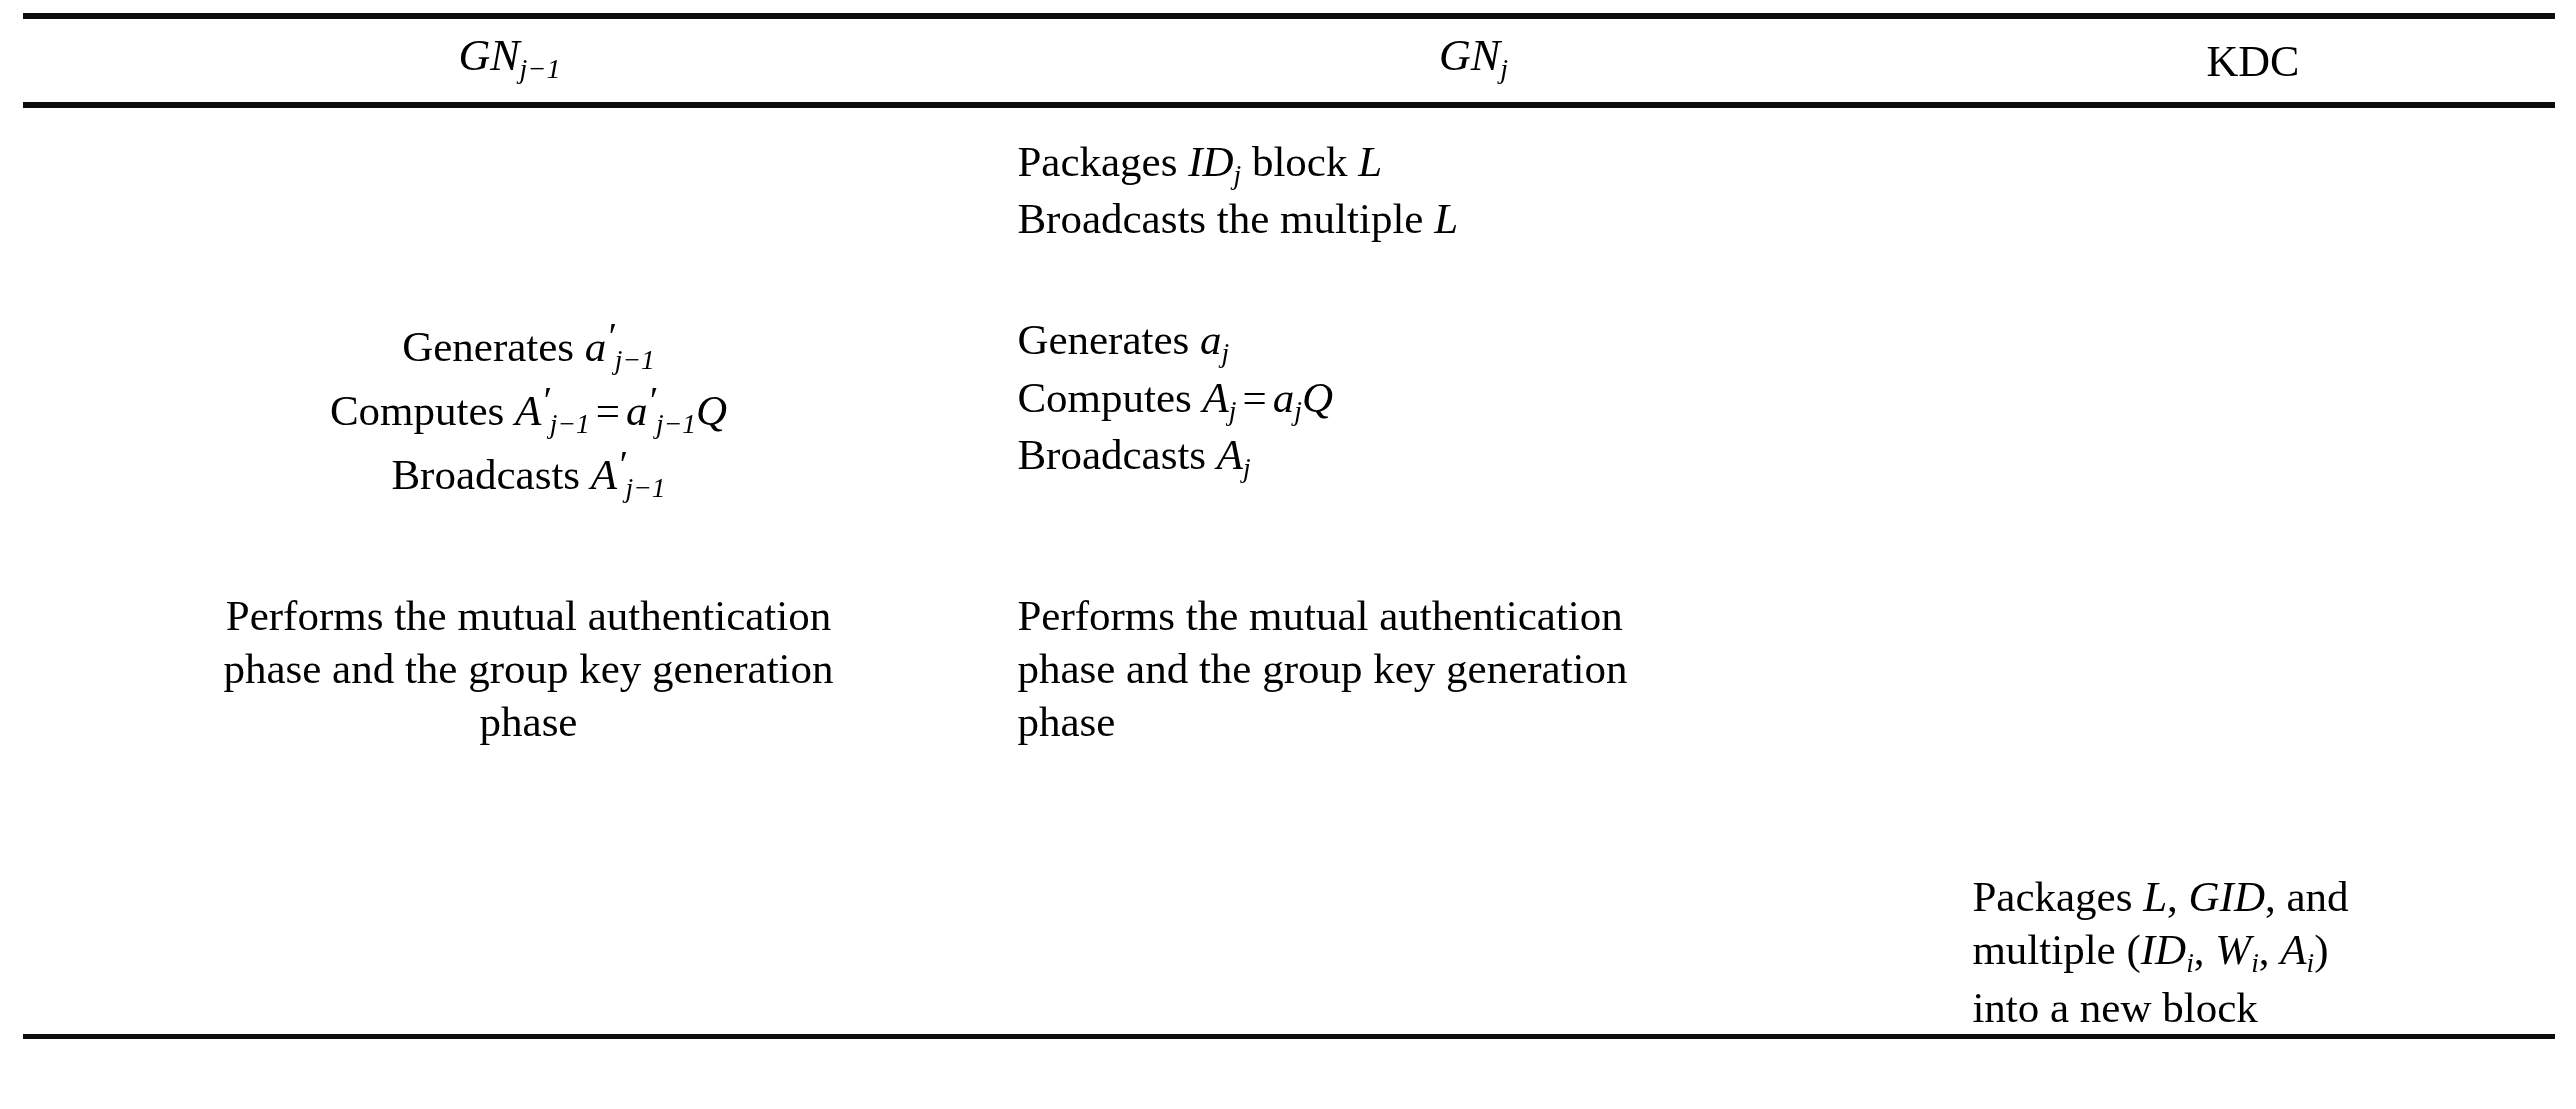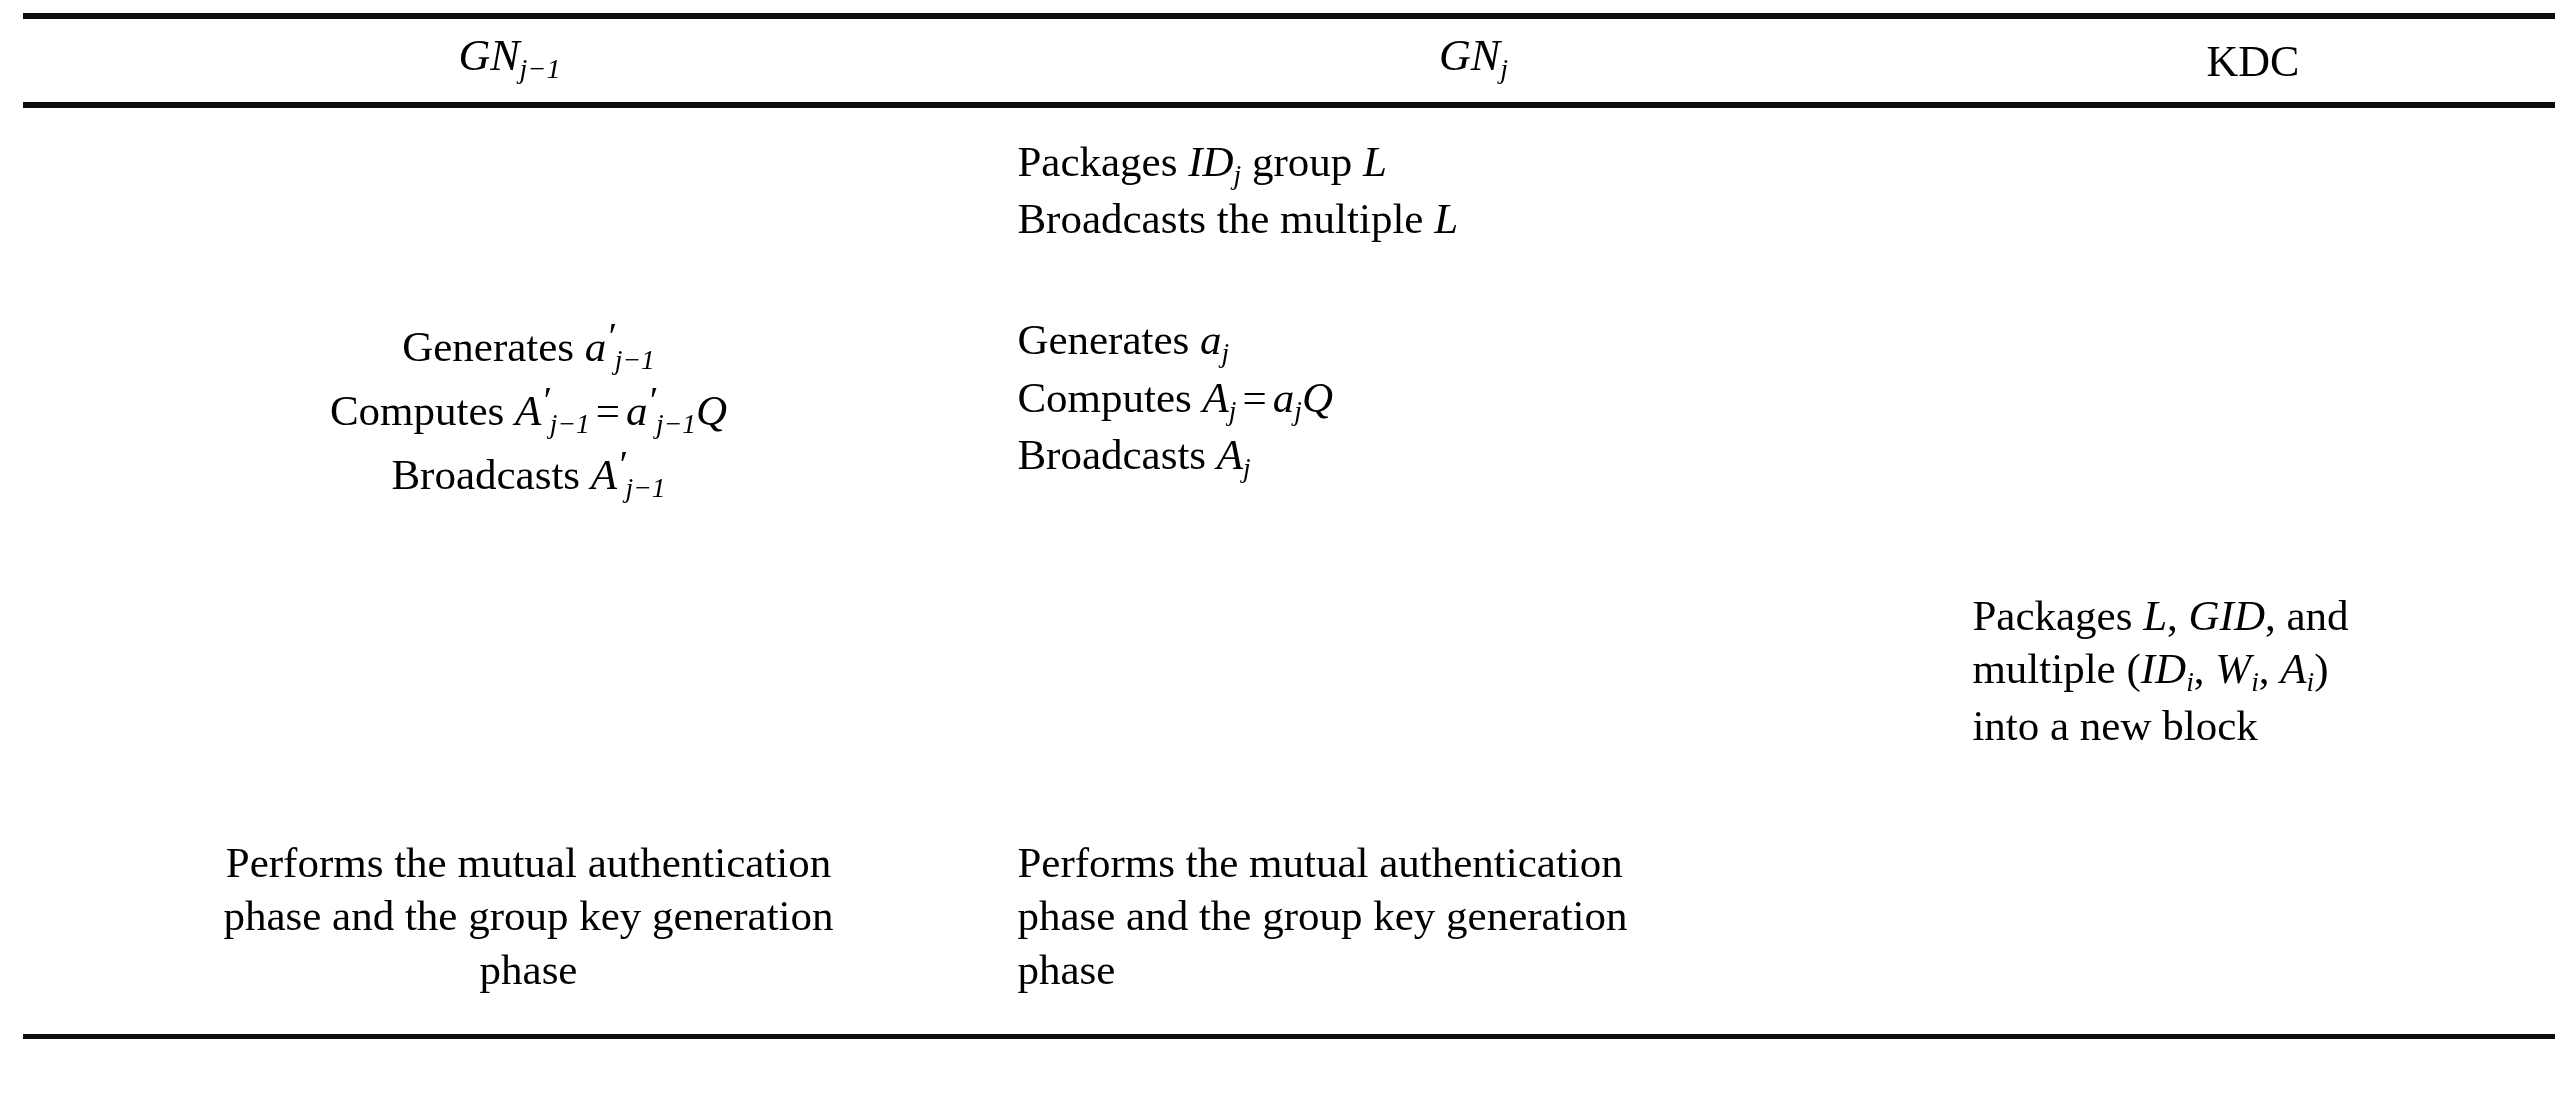--- a/index.html
+++ b/index.html
@@ -141,21 +141,21 @@
 
         <tr>
           <td class="cell c1cell">
             <div class="rowgap-a"></div>
           </td>
           <td class="cell c2cell">
             <div class="rowgap-a"></div>
             <div class="line">
               <span>Packages</span>
               <span class="nb"><i class="mi">ID</i><span class="sub">j</span></span>
-              <span>group</span>
+              <span>block</span>
               <i class="mi">L</i>
             </div>
             <div class="line">
               <span>Broadcasts</span>
               <span>the multiple</span>
               <i class="mi">L</i>
             </div>
           </td>
           <td class="cell c3cell"></td>
         </tr>
@@ -187,61 +187,61 @@
               <span>Computes</span>
               <span class="nb"><i class="mi">A</i><span class="sub">j</span></span><span class="eq">=</span><span class="nb"><i class="mi">a</i><span class="sub">j</span><i class="mi">Q</i></span>
             </div>
             <div class="line">
               <span>Broadcasts</span>
               <span class="nb"><i class="mi">A</i><span class="sub">j</span></span>
             </div>
           </td>
 
           <td class="cell c3cell"></td>
-        </tr>
-
-        <tr>
-          <td class="cell c1cell">
-            <div class="rowgap-c"></div>
-          </td>
-          <td class="cell c2cell"></td>
-          <td class="cell c3cell">
-            <div class="rowgap-c"></div>
-            <div class="line">
-              <span>Packages</span>
-              <i class="mi">L</i><span>,</span>
-              <i class="mi">GID</i><span>,</span>
-              <span>and</span>
-            </div>
-            <div class="line">
-              <span>multiple</span>
-              <span class="nb">(<span class="nb"><i class="mi">ID</i><span class="sub">i</span></span><span>,</span>&nbsp;<span class="nb"><i class="mi">W</i><span class="sub">i</span></span><span>,</span>&nbsp;<span class="nb"><i class="mi">A</i><span class="sub">i</span></span>)</span>
-            </div>
-            <div class="line">into a new block</div>
-          </td>
         </tr>
 
         <tr>
           <td class="cell c1cell">
             <div class="rowgap-d"></div>
             <div class="line">Performs the mutual authentication</div>
             <div class="line">phase and the group key generation</div>
             <div class="line">phase</div>
             <div class="rowgap-e"></div>
           </td>
           <td class="cell c2cell">
             <div class="rowgap-d"></div>
             <div class="line">Performs the mutual authentication</div>
             <div class="line">phase and the group key generation</div>
             <div class="line">phase</div>
             <div class="rowgap-e"></div>
           </td>
           <td class="cell c3cell"></td>
         </tr>
 
+        <tr>
+          <td class="cell c1cell">
+            <div class="rowgap-c"></div>
+          </td>
+          <td class="cell c2cell"></td>
+          <td class="cell c3cell">
+            <div class="rowgap-c"></div>
+            <div class="line">
+              <span>Packages</span>
+              <i class="mi">L</i><span>,</span>
+              <i class="mi">GID</i><span>,</span>
+              <span>and</span>
+            </div>
+            <div class="line">
+              <span>multiple</span>
+              <span class="nb">(<span class="nb"><i class="mi">ID</i><span class="sub">i</span></span><span>,</span>&nbsp;<span class="nb"><i class="mi">W</i><span class="sub">i</span></span><span>,</span>&nbsp;<span class="nb"><i class="mi">A</i><span class="sub">i</span></span>)</span>
+            </div>
+            <div class="line">into a new block</div>
+          </td>
+        </tr>
+
       </tbody>
     </table>
 
     <div class="rule rule-bottom"></div>
 
   </div>
 </div>
 
 
 </body></html>

